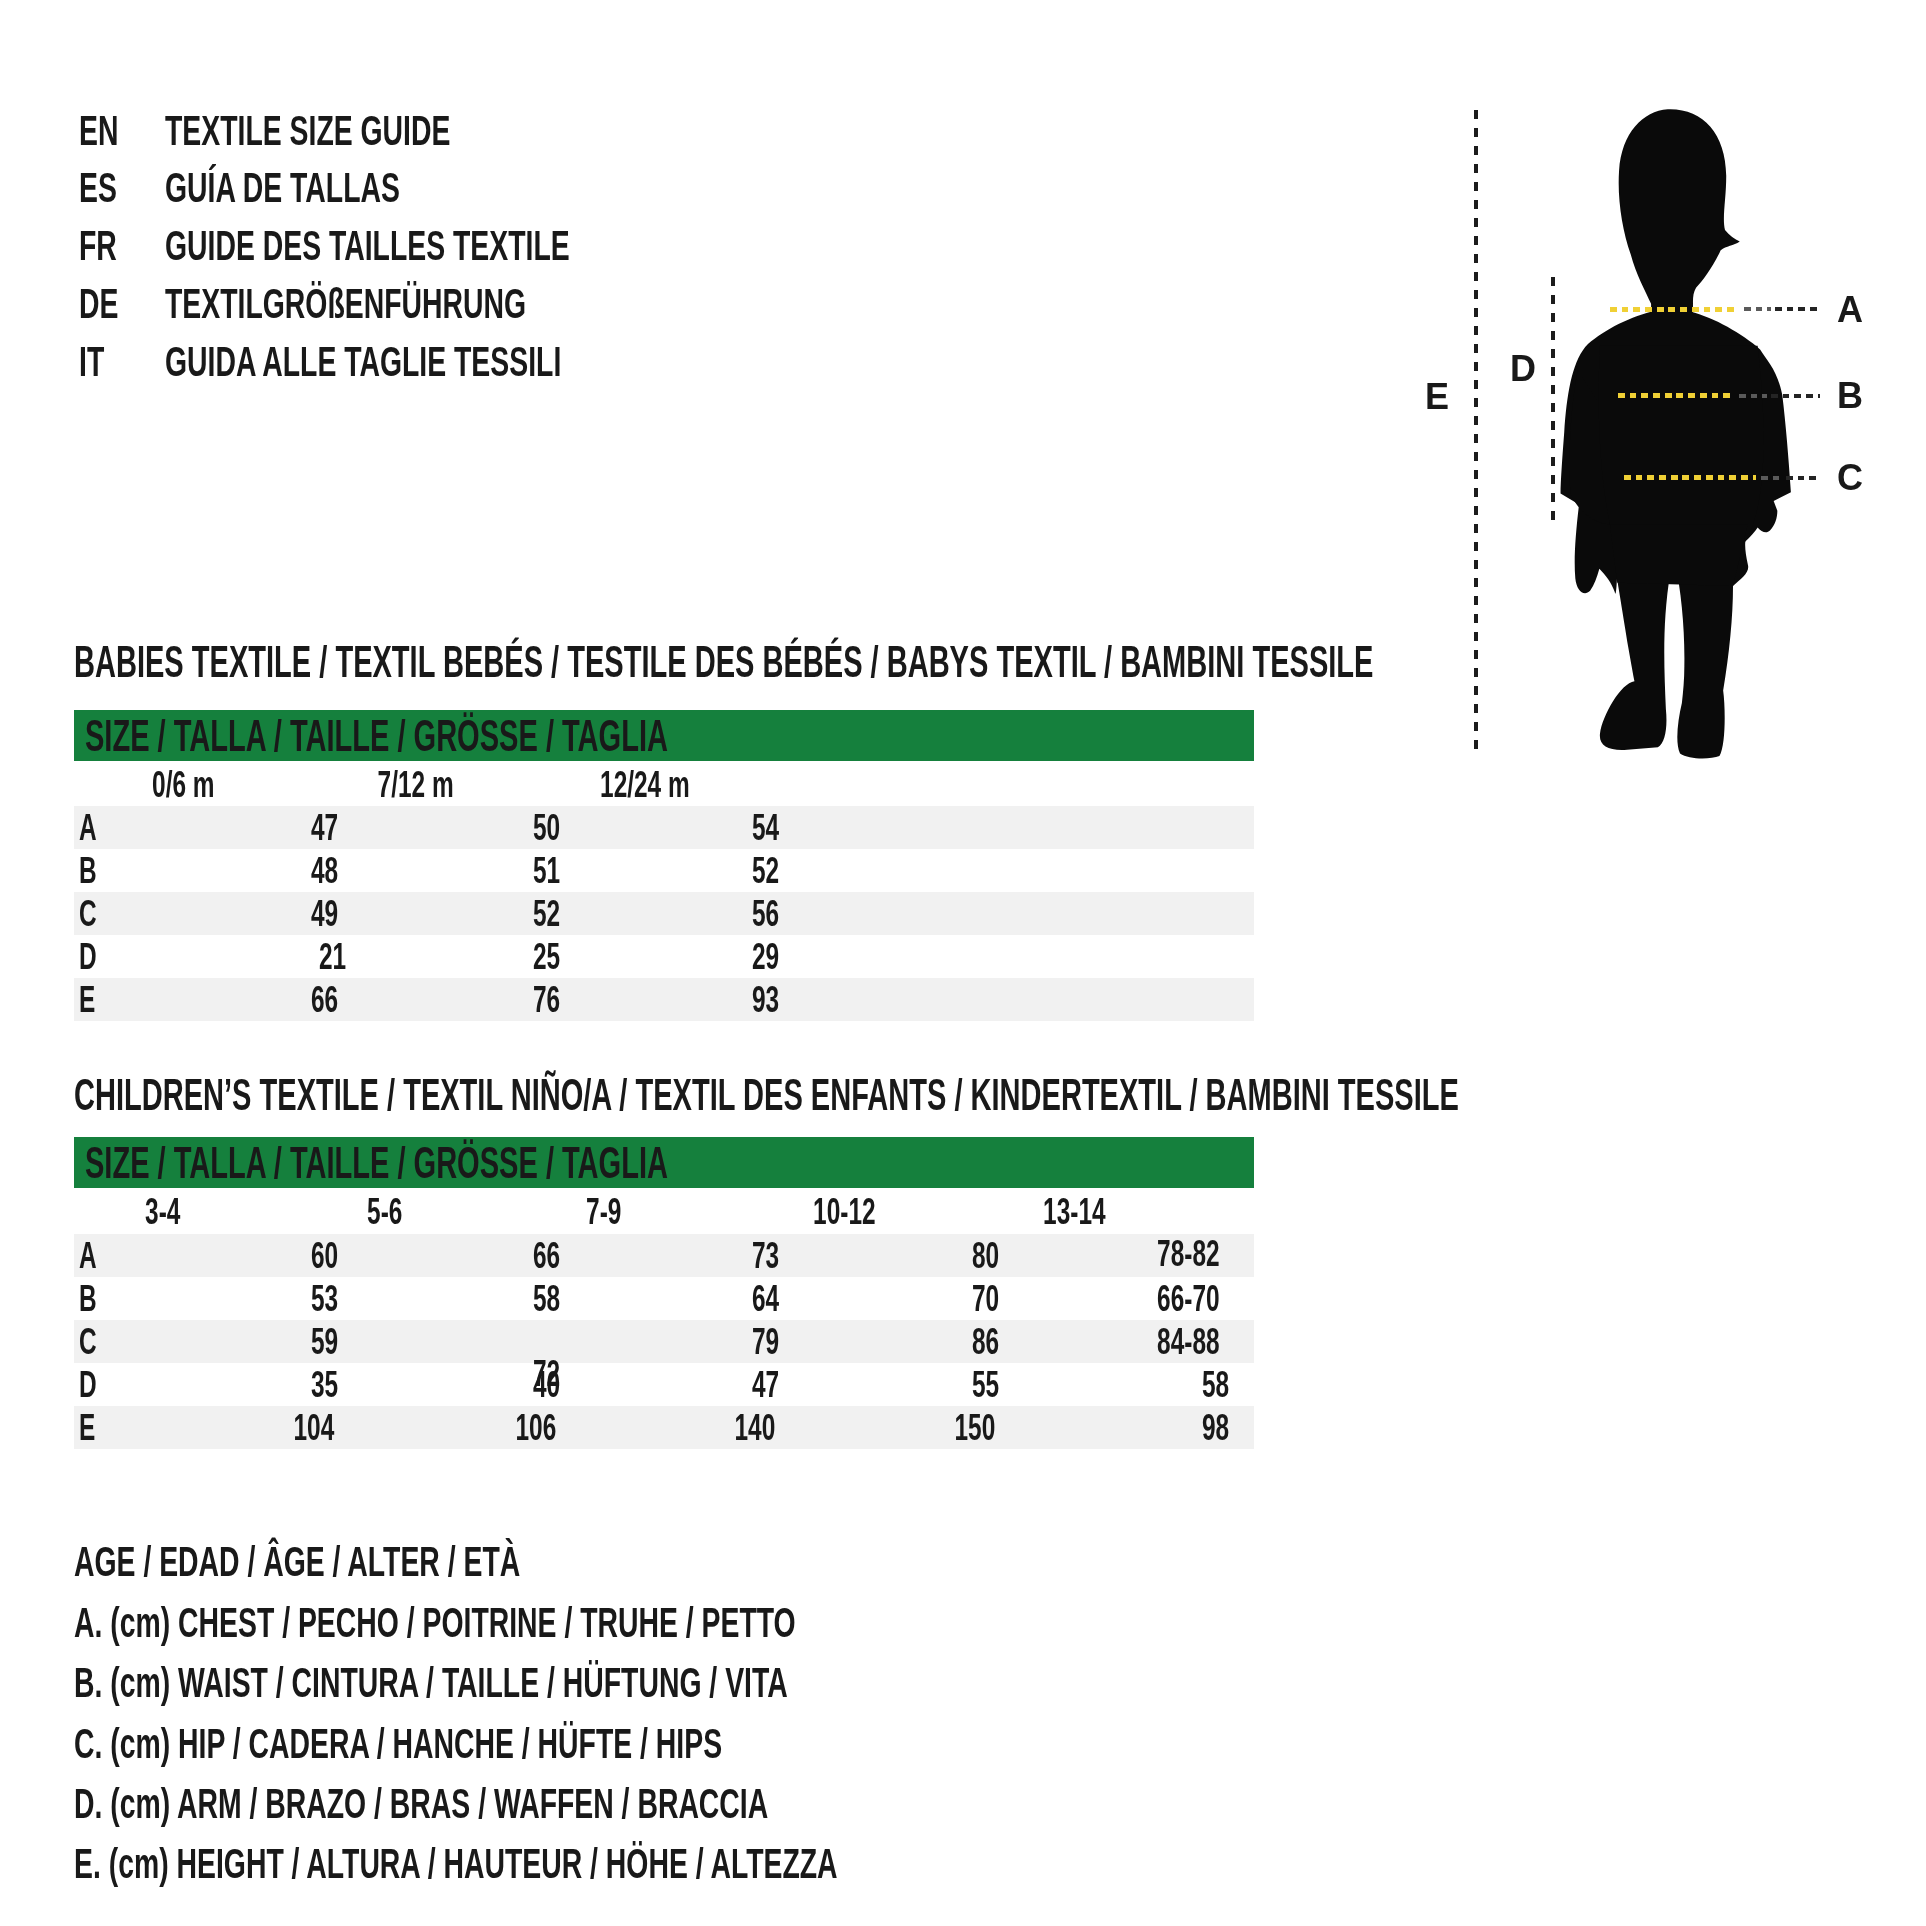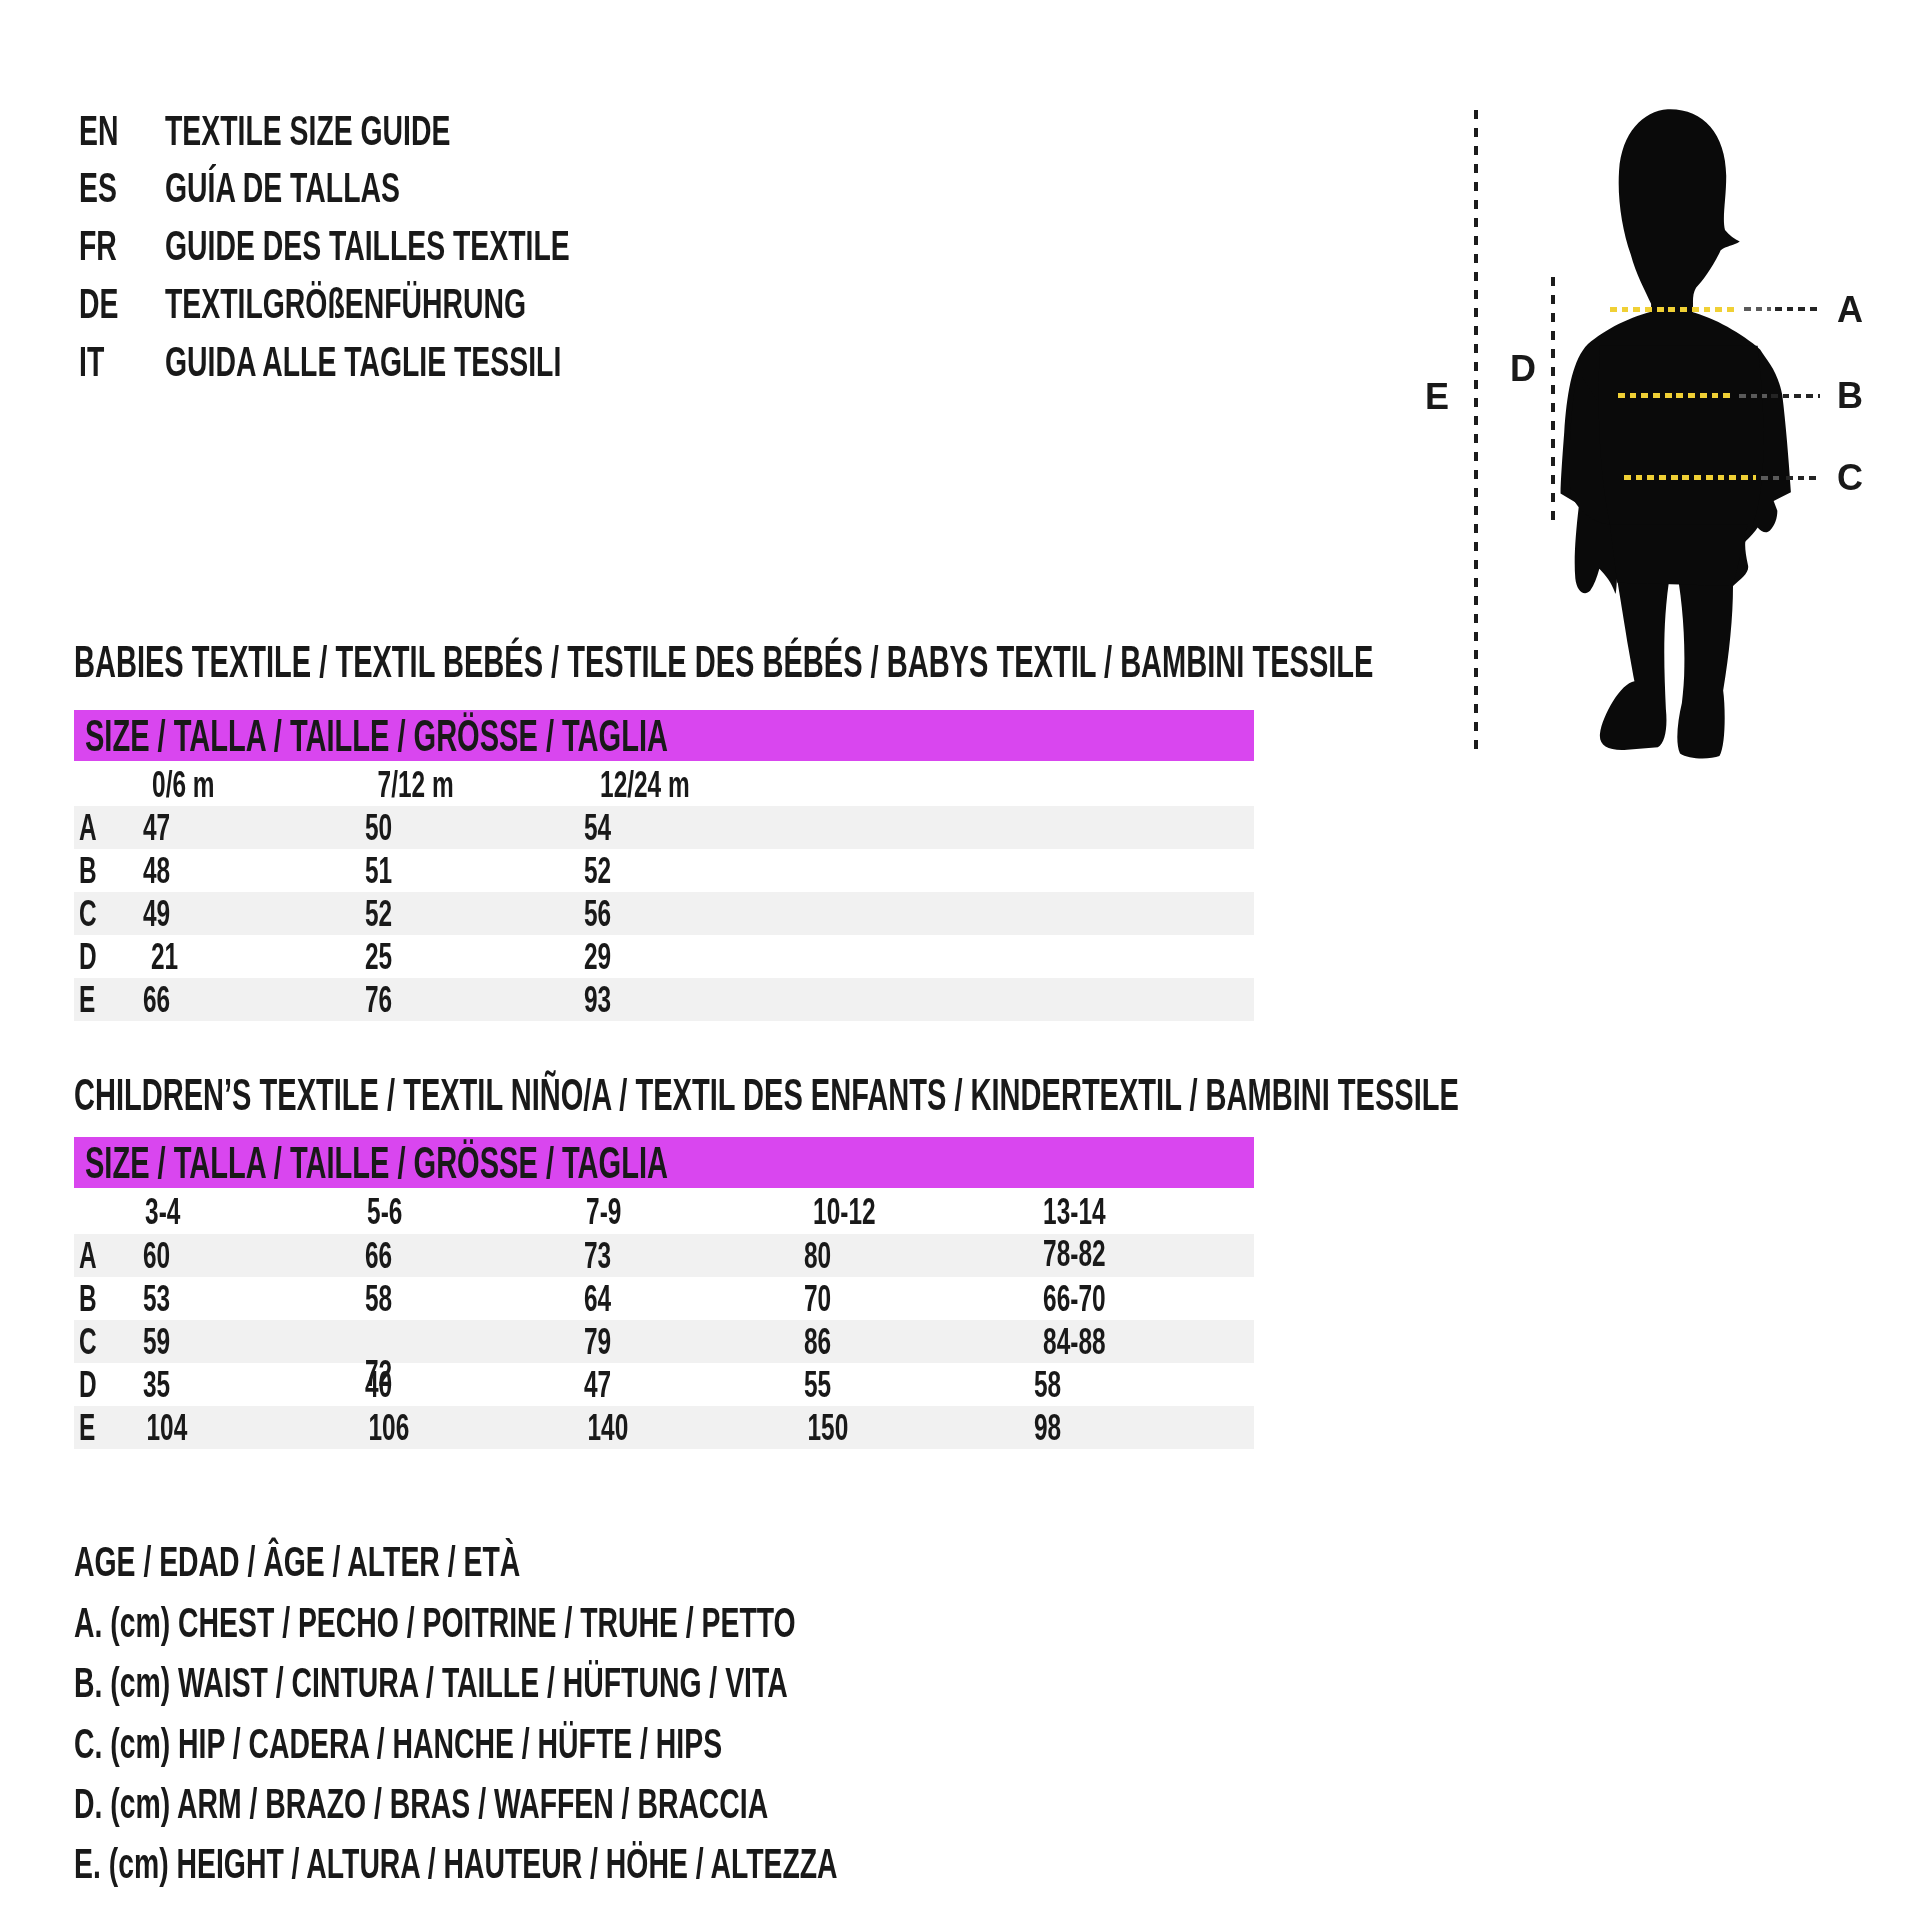--- a/index.html
+++ b/index.html
@@ -8,25 +8,25 @@
   
   .cond{display:inline-block;transform:scaleX(0.66);transform-origin:0 50%;white-space:nowrap;font-weight:bold;}
   .condc{display:inline-block;transform:scaleX(0.66);transform-origin:50% 50%;white-space:nowrap;font-weight:bold;}
   
   .lang-row{position:absolute;left:0;height:52px;line-height:52px;font-size:43px;}
   .lang-code{position:absolute;left:79px;}
   .lang-title{position:absolute;left:165px;}
   
   .heading{position:absolute;left:74px;height:52px;line-height:52px;font-size:44px;}
   
-  .band{position:absolute;left:74px;width:1180px;height:51px;background:#d946ef;line-height:51px;font-size:44px;}
+  .band{position:absolute;left:74px;width:1180px;height:51px;background:#15803d;line-height:51px;font-size:44px;}
   .band .cond{margin-left:11px;}
   
   .colhead{position:absolute;width:209px;height:39px;line-height:39px;text-align:left;font-size:37px;}
-  .cell{position:absolute;width:209px;height:43px;line-height:43px;text-align:left;font-size:37px;}
+  .cell{position:absolute;width:209px;height:43px;line-height:43px;text-align:right;font-size:37px;}
   .rowlab{position:absolute;left:79px;width:74px;height:43px;line-height:43px;font-size:37px;}
   .stripe{position:absolute;left:74px;width:1180px;height:43px;background:#f1f1f1;}
   
   .legend-line{position:absolute;left:74px;height:52px;line-height:52px;font-size:43px;}
   
   .vdots{position:absolute;width:4.3px;background-image:repeating-linear-gradient(to bottom,#1c1c1c 0 8.6px,rgba(0,0,0,0) 8.6px 18px);}
   .hdash{position:absolute;height:5px;}
   .hdash.yellow{background-image:repeating-linear-gradient(to right,#f0d035 0 6.8px,rgba(0,0,0,0) 6.8px 11.7px);}
   .hdash.gray{height:4.3px;background-image:repeating-linear-gradient(to right,#5a5a5a 0 6.8px,rgba(0,0,0,0) 6.8px 11.7px);}
   .hdash.dark{height:4.3px;background-image:repeating-linear-gradient(to right,#242424 0 6.8px,rgba(0,0,0,0) 6.8px 11.7px);}

